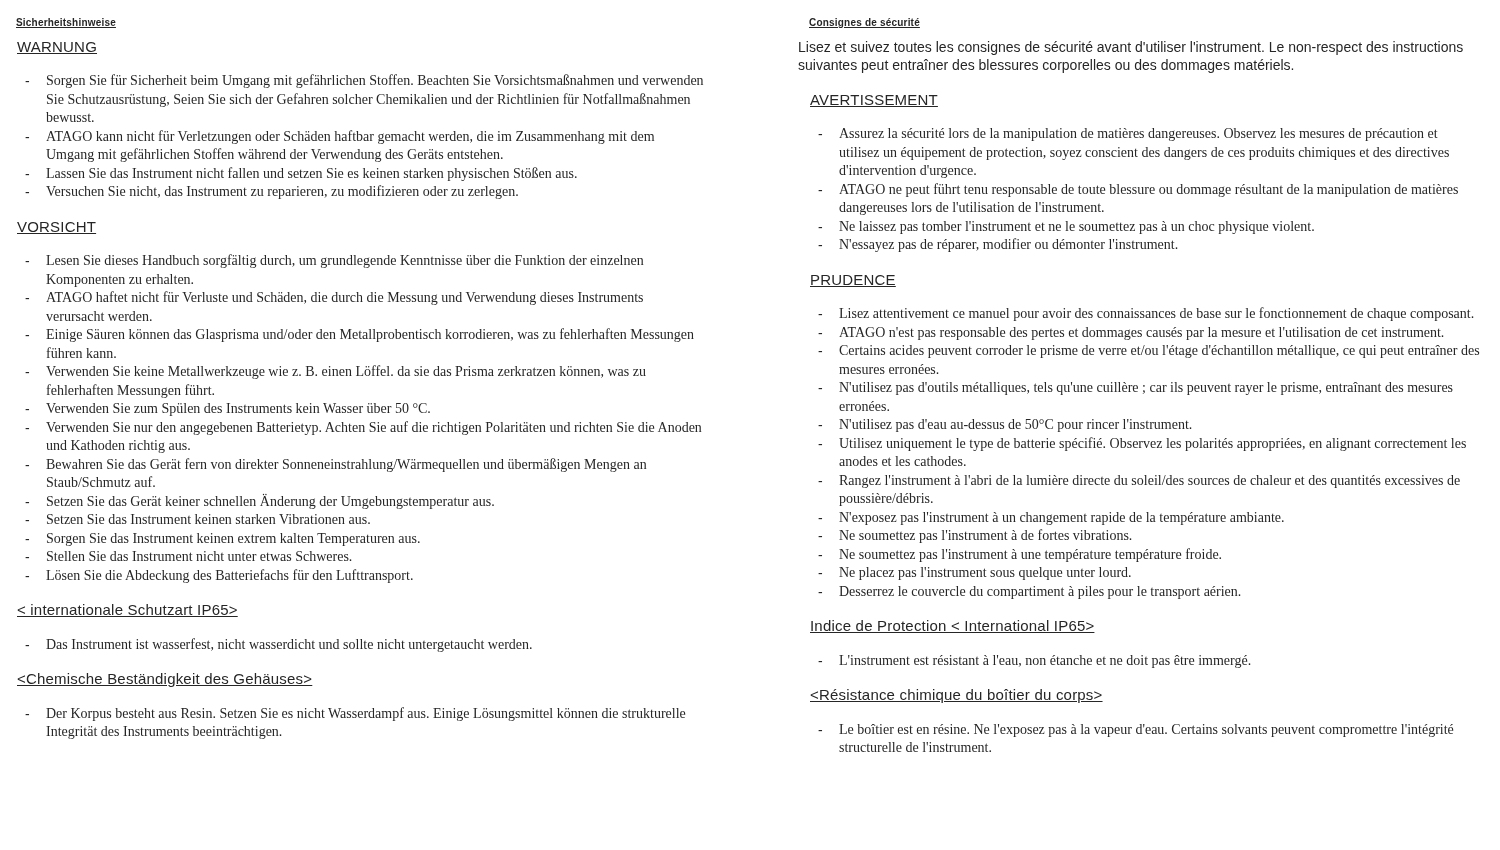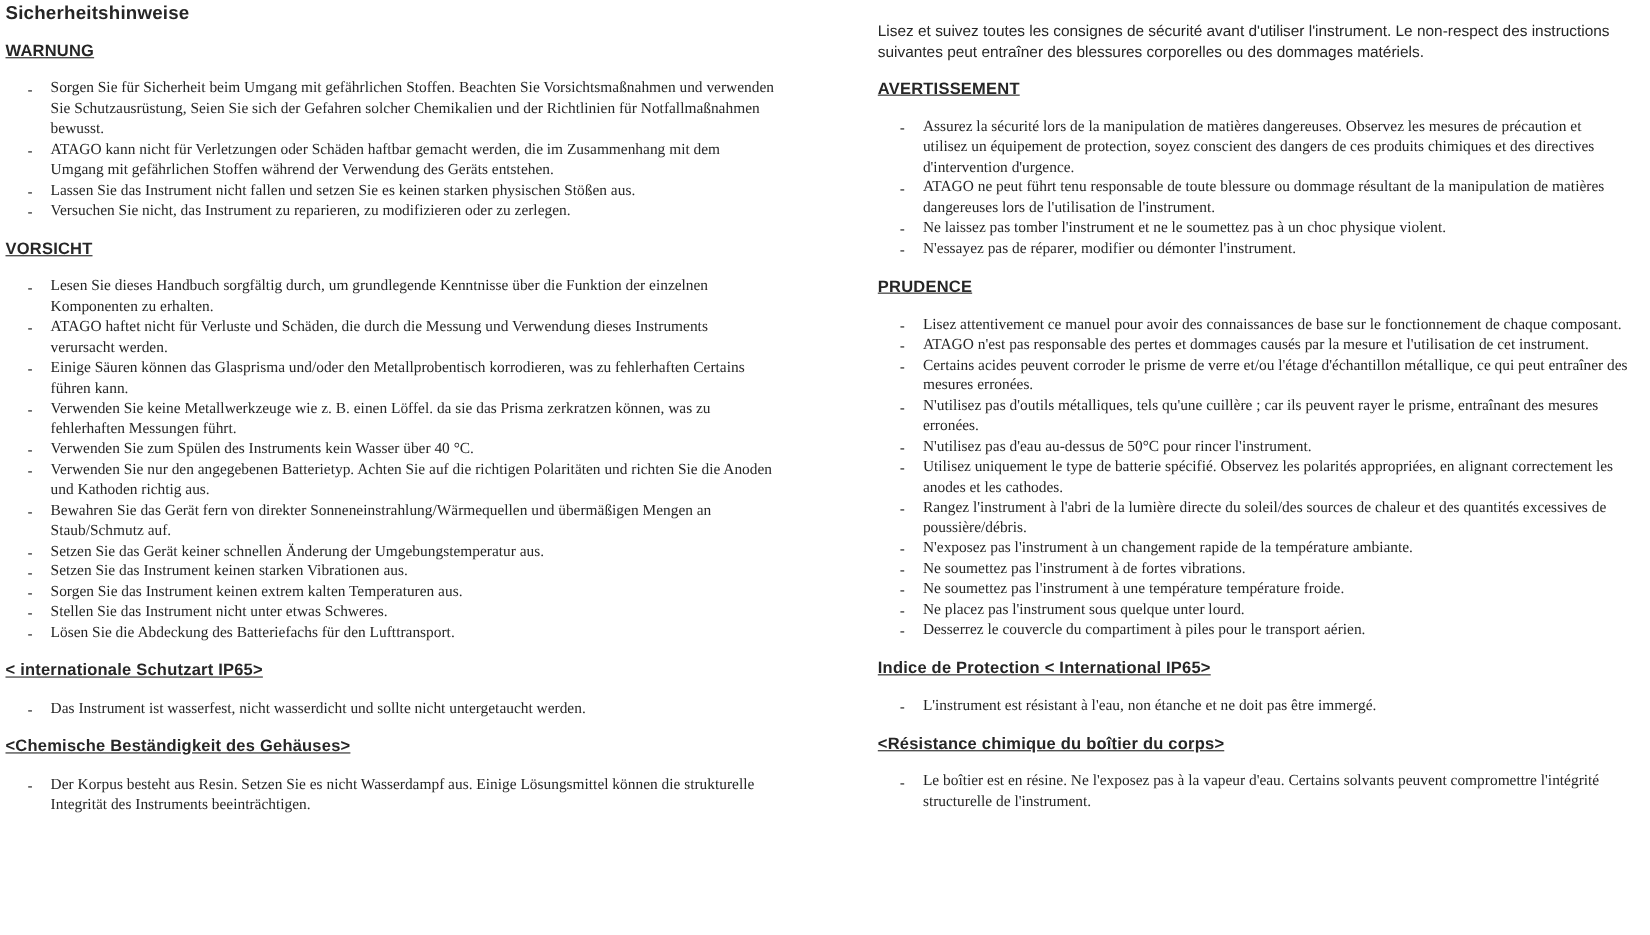--- a/index.html
+++ b/index.html
@@ -19,36 +19,37 @@
   .column {
     position: absolute;
     top: 3px;
     font-size: 14px;
     line-height: 18.5px;
   }
   .col-de { left: 5px;  width: 700px; }
   .col-fr { left: 798px; width: 682px; }
 
   .col-title {
-    margin: 0;
-    font-size: 17px;
+    margin: 11px;
+    font-size: 10px;
     line-height: 18.5px;
     font-weight: bold;
     letter-spacing: 0.2px;
+    text-decoration: underline;
     display: inline-block;
   }
   .title-row { margin: 0; height: 18.5px; }
   .intro {
     margin: 16px 0 0 0;
   }
   .section-heading {
-    margin: 16px 0 0 0;
+    margin: 16px 0 0 12px;
     font-size: 15px;
     line-height: 18.5px;
-    font-weight: bold;
+    font-weight: normal;
     letter-spacing: 0.2px;
     text-decoration: underline;
     display: table; 
   }
   ul.items {
     list-style: none;
     margin: 16px 0 0 0;
     padding: 0 0 0 20px;
   }
   ul.items li {
@@ -93,29 +94,29 @@
         <li class="item">
           <span class="dash">-</span>
           <span class="text">Lesen Sie dieses Handbuch sorgfältig durch, um grundlegende Kenntnisse über die Funktion der einzelnen Komponenten zu erhalten.</span>
         </li>
         <li class="item">
           <span class="dash">-</span>
           <span class="text">ATAGO haftet nicht für Verluste und Schäden, die durch die Messung und Verwendung dieses Instruments verursacht werden.</span>
         </li>
         <li class="item">
           <span class="dash">-</span>
-          <span class="text">Einige Säuren können das Glasprisma und/oder den Metallprobentisch korrodieren, was zu fehlerhaften Certains führen kann.</span>
+          <span class="text">Einige Säuren können das Glasprisma und/oder den Metallprobentisch korrodieren, was zu fehlerhaften Messungen führen kann.</span>
         </li>
         <li class="item">
           <span class="dash">-</span>
           <span class="text">Verwenden Sie keine Metallwerkzeuge wie z. B. einen Löffel. da sie das Prisma zerkratzen können, was zu fehlerhaften Messungen führt.</span>
         </li>
         <li class="item">
           <span class="dash">-</span>
-          <span class="text">Verwenden Sie zum Spülen des Instruments kein Wasser über 40 °C.</span>
+          <span class="text">Verwenden Sie zum Spülen des Instruments kein Wasser über 50 °C.</span>
         </li>
         <li class="item">
           <span class="dash">-</span>
           <span class="text">Verwenden Sie nur den angegebenen Batterietyp. Achten Sie auf die richtigen Polaritäten und richten Sie die Anoden und Kathoden richtig aus.</span>
         </li>
         <li class="item">
           <span class="dash">-</span>
           <span class="text">Bewahren Sie das Gerät fern von direkter Sonneneinstrahlung/Wärmequellen und übermäßigen Mengen an Staub/Schmutz auf.</span>
         </li>
         <li class="item">
@@ -148,20 +149,21 @@
       </ul>
       <h2 class="section-heading">&lt;Chemische Beständigkeit des Gehäuses&gt;</h2>
       <ul class="items">
         <li class="item">
           <span class="dash">-</span>
           <span class="text">Der Korpus besteht aus Resin. Setzen Sie es nicht Wasserdampf aus. Einige Lösungsmittel können die strukturelle Integrität des Instruments beeinträchtigen.</span>
         </li>
       </ul>
     </section>
   <section class="column col-fr">
+      <div class="title-row"><h1 class="col-title">Consignes de sécurité</h1></div>
       <p class="intro">Lisez et suivez toutes les consignes de sécurité avant d'utiliser l'instrument. Le non-respect des instructions suivantes peut entraîner des blessures corporelles ou des dommages matériels.</p>
       <h2 class="section-heading">AVERTISSEMENT</h2>
       <ul class="items">
         <li class="item">
           <span class="dash">-</span>
           <span class="text">Assurez la sécurité lors de la manipulation de matières dangereuses. Observez les mesures de précaution et utilisez un équipement de protection, soyez conscient des dangers de ces produits chimiques et des directives d'intervention d'urgence.</span>
         </li>
         <li class="item">
           <span class="dash">-</span>
           <span class="text">ATAGO ne peut führt tenu responsable de toute blessure ou dommage résultant de la manipulation de matières dangereuses lors de l'utilisation de l'instrument.</span>

